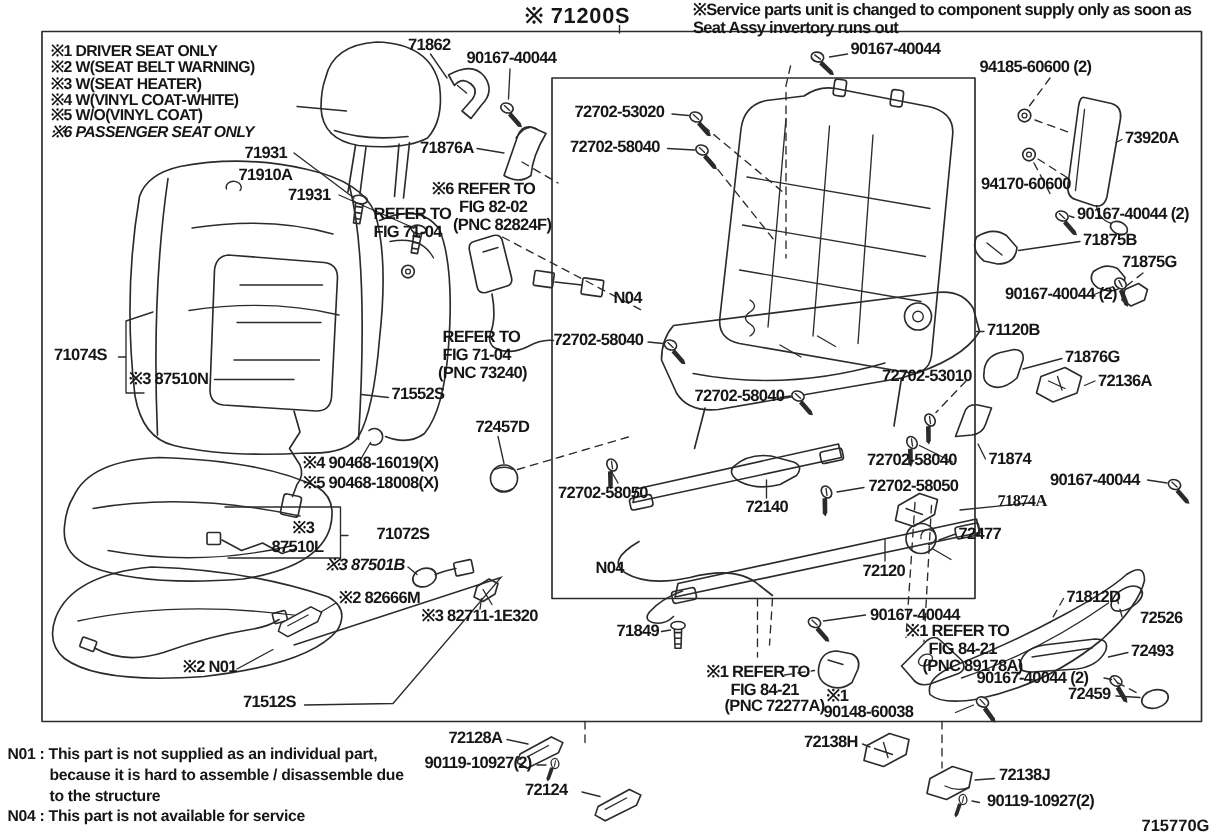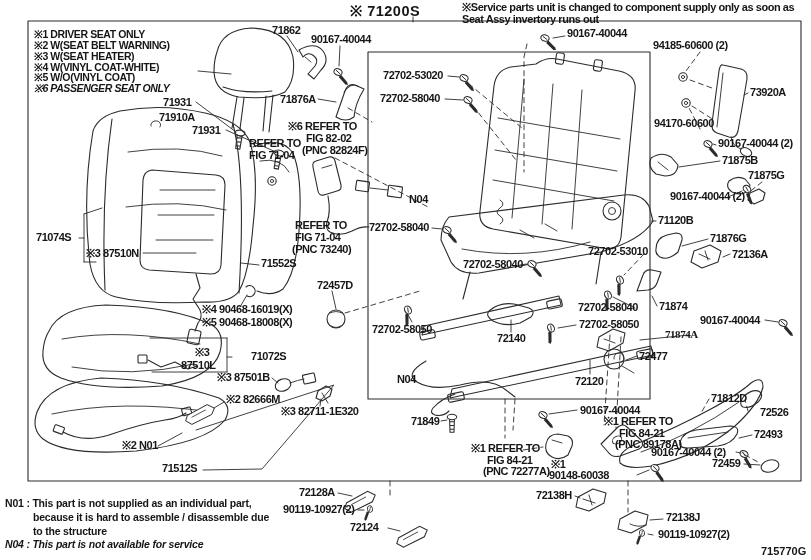--- a/index.html
+++ b/index.html
@@ -280,21 +280,21 @@
 <div class="label legend-item" style="left:34px;top:29px;">※1 DRIVER SEAT ONLY</div>
 <div class="label legend-item" style="left:34px;top:40px;">※2 W(SEAT BELT WARNING)</div>
 <div class="label legend-item" style="left:34px;top:51px;">※3 W(SEAT HEATER)</div>
 <div class="label legend-item" style="left:34px;top:62px;">※4 W(VINYL COAT-WHITE)</div>
 <div class="label legend-item" style="left:34px;top:72px;">※5 W/O(VINYL COAT)</div>
 <div class="label legend-item" style="left:34px;top:83px;font-style:italic;">※6 PASSENGER SEAT ONLY</div>
 
 <div class="label note-line" style="left:5px;top:497px;">N01 : This part is not supplied as an individual part,</div>
 <div class="label note-line" style="left:33px;top:511px;">because it is hard to assemble / disassemble due</div>
 <div class="label note-line" style="left:33px;top:525px;">to the structure</div>
-<div class="label note-line" style="left:5px;top:538px;font-style:italic;">N04 : This part is not available for service</div>
+<div class="label note-line" style="left:5px;top:538px;">N04 : This part is not available for service</div>
 
 <div class="label figcode" style="left:761px;top:546px;">715770G</div>
 
 <div id="labels">
       <div class="label" style="left: 272px; top: 25px;">71862</div>
       <div class="label" style="left: 311px; top: 34px;">90167-40044</div>
       <div class="label" style="left: 159px; top: 66px; margin-top: 46px;">71910A</div>
       <div class="label" style="left: 163px; top: 97px;">71931</div>
       <div class="label" style="left: 192px; top: 125px;">71931</div>
       <div class="label" style="left: 280px; top: 94px;">71876A</div>
@@ -308,21 +308,21 @@
       <div class="label" style="left: 292px; top: 244px;">(PNC 73240)</div>
       <div class="label" style="left: 36px; top: 232px;">71074S</div>
       <div class="label" style="left: 86px; top: 248px;">※3 87510N</div>
       <div class="label" style="left: 261px; top: 258px;">71552S</div>
       <div class="label" style="left: 202px; top: 304px;">※4 90468-16019(X)</div>
       <div class="label" style="left: 202px; top: 317px;">※5 90468-18008(X)</div>
       <div class="label" style="left: 317px; top: 280px;">72457D</div>
       <div class="label" style="left: 234px; top: 351px; margin-left: 17px;">71072S</div>
       <div class="label" style="left: 195px; top: 347px;">※3</div>
       <div class="label" style="left: 181px; top: 360px;">87510L</div>
-      <div class="label" style="left: 217px; top: 372px;">※3 87501B</div>
+      <div class="label" style="left: 217px; top: 372px; font-style: italic;">※3 87501B</div>
       <div class="label" style="left: 226px; top: 394px;">※2 82666M</div>
       <div class="label" style="left: 281px; top: 406px;">※3 82711-1E320</div>
       <div class="label" style="left: 122px; top: 440px;">※2 N01</div>
       <div class="label" style="left: 162px; top: 463px;">71512S</div>
       <div class="label" style="left: 299px; top: 487px;">72128A</div>
       <div class="label" style="left: 283px; top: 504px;">90119-10927(2)</div>
       <div class="label" style="left: 350px; top: 522px;">72124</div>
       <div class="label" style="left: 536px; top: 490px;">72138H</div>
       <div class="label" style="left: 666px; top: 512px;">72138J</div>
       <div class="label" style="left: 658px; top: 529px;">90119-10927(2)</div>

